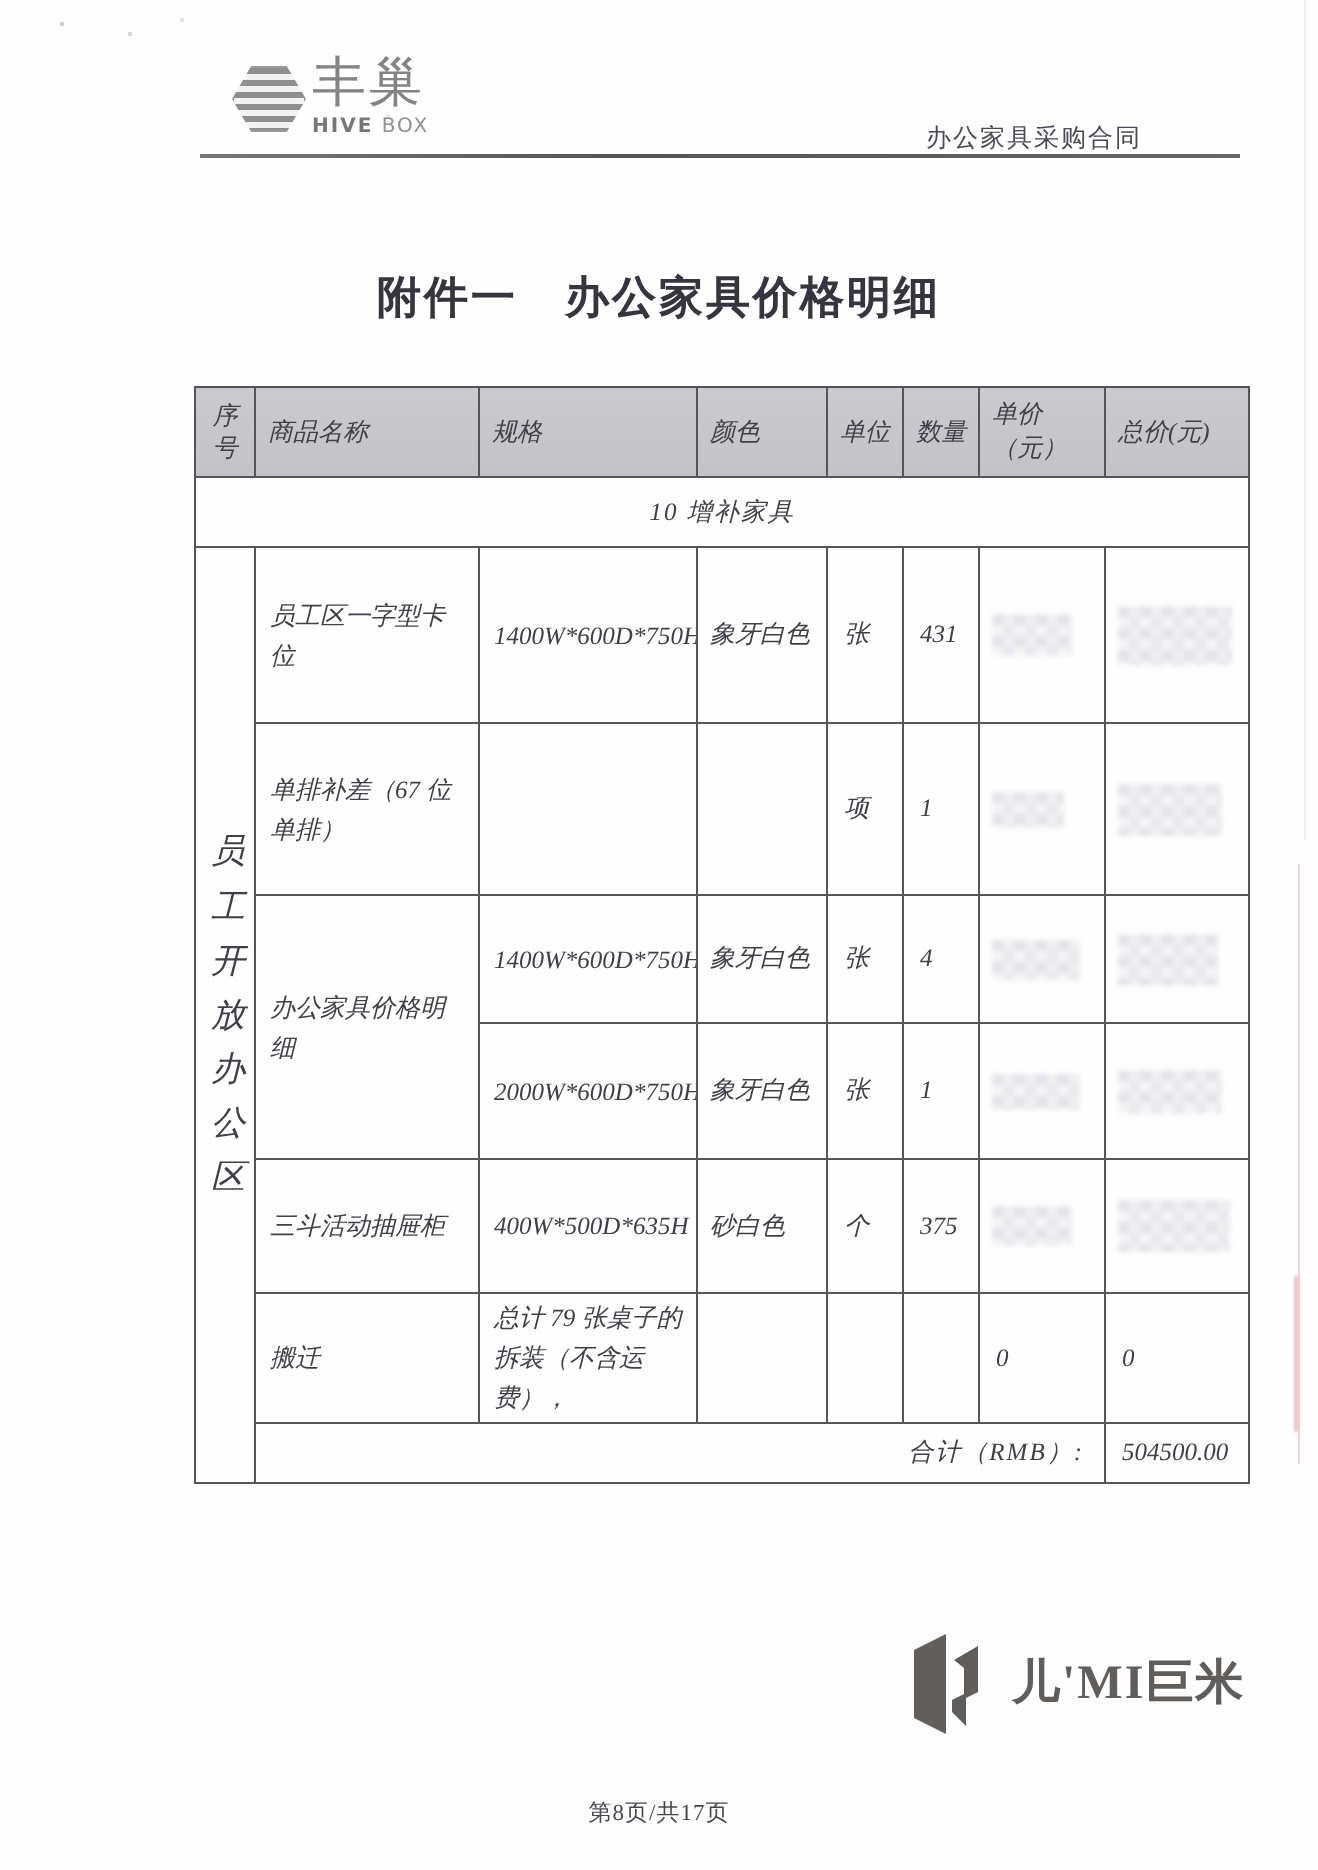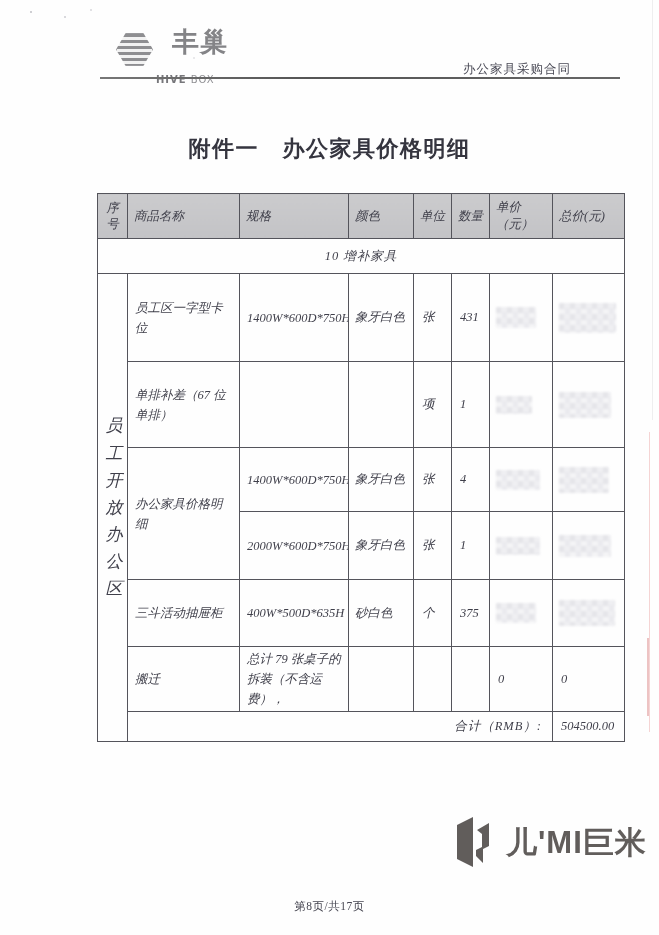--- a/index.html
+++ b/index.html
@@ -12,24 +12,24 @@
 
   
   .brand{position:absolute;left:116px;top:28px;display:flex;align-items:flex-start;}
   .hex{
     width:37px;height:33px;margin-top:5px;
     clip-path:polygon(26% 0,74% 0,100% 50%,74% 100%,26% 100%,0 50%);
     background:repeating-linear-gradient(180deg,#8e8e91 0 3px,#f2f2f2 3px 6px);
     border:1px solid #9a9a9d;box-sizing:border-box;
   }
   .brand-txt{margin-left:3px;line-height:1;}
-  .brand-cn{font-family:"DejaVu Sans","Liberation Sans",sans-serif;font-weight:bold;
-    font-size:27px;color:#848487;letter-spacing:1px;margin-left:16px;}
+  .brand-cn{font-family:"DejaVu Sans","Liberation Sans",sans-serif;font-weight:normal;
+    font-size:27px;color:#848487;letter-spacing:1px;}
   .brand-en{font-family:"DejaVu Sans","Liberation Sans",sans-serif;font-size:10px;
-    color:#77777b;letter-spacing:1px;margin-top:20px;}
+    color:#77777b;letter-spacing:1px;margin-top:4px;}
   .brand-en .b1{font-weight:bold;}
   .brand-en .b2{font-weight:normal;color:#909094;}
   .doc-label{
     position:absolute;top:61px;right:88px;font-size:12.5px;color:#4a4a56;letter-spacing:1px;
   }
   .head-rule{position:absolute;left:100px;top:77px;width:520px;height:2px;
     background:linear-gradient(90deg,#777,#555 40%,#666);}
 
   
   .page-title{position:absolute;left:0;top:134px;width:100%;text-align:center;
@@ -54,22 +54,22 @@
   .total-label{text-align:right;padding-right:10px;letter-spacing:1px;}
   .total-value{padding-left:8px;}
   .price-cell{position:relative;}
   .redact{
     background:conic-gradient(from 90deg,#eaeaee 25%,#f4f4f6 0 50%,#e5e5e9 0 75%,#efeff2 0) 0 0/11px 11px;
     filter:blur(1px);border-radius:1px;
   }
 
   
   .jumi{position:absolute;left:456px;top:816px;display:flex;align-items:center;color:#615d5b;}
-  .jumi-text{font-family:Liberation Sans, sans-serif;font-weight:800;
-    font-size:31px;letter-spacing:1px;margin-left:10px;line-height:1;}
+  .jumi-text{font-family:Liberation Serif, serif;font-weight:800;
+    font-size:24px;letter-spacing:1px;margin-left:10px;line-height:1;}
 
   
   .footer{position:absolute;left:0;top:899px;width:100%;text-align:center;
     font-size:11.5px;color:#474752;letter-spacing:.5px;}
 
   
   .art-gray{position:absolute;left:652px;top:0;width:1px;height:420px;background:rgba(120,120,130,.12);}
   .art-red1{position:absolute;left:649px;top:432px;width:1px;height:300px;background:rgba(225,115,115,.3);}
   .art-red2{position:absolute;left:647px;top:638px;width:2px;height:78px;background:rgba(205,85,85,.35);filter:blur(.5px);}
   .specks{position:absolute;left:0;top:0;width:2px;height:2px;background:transparent;

